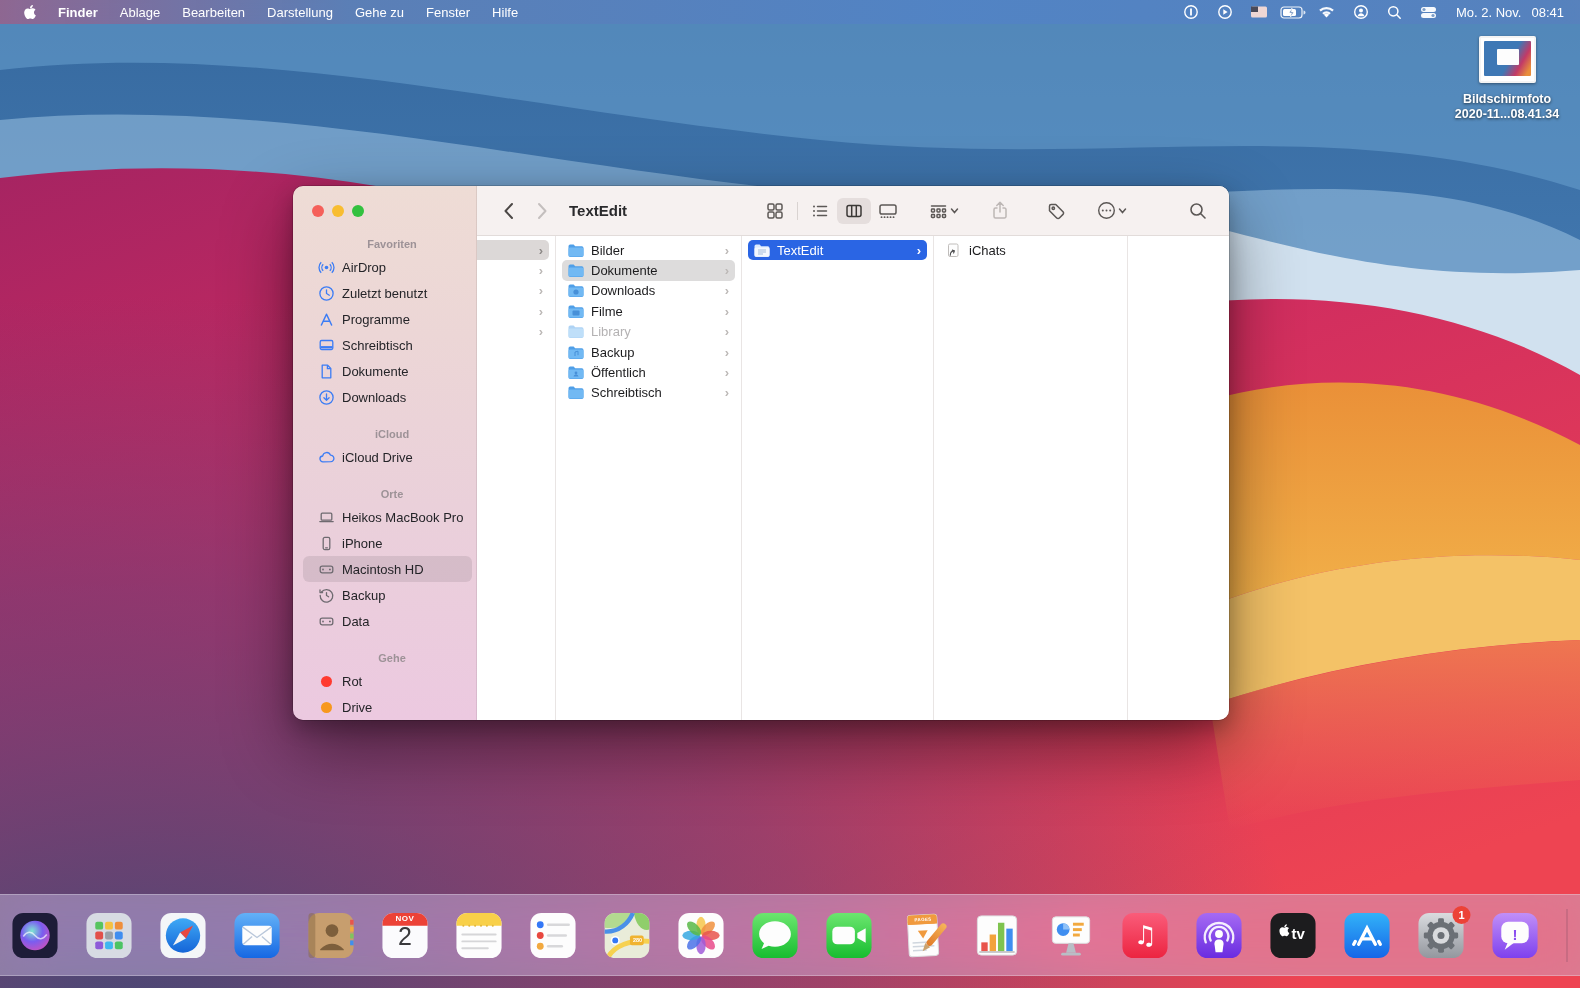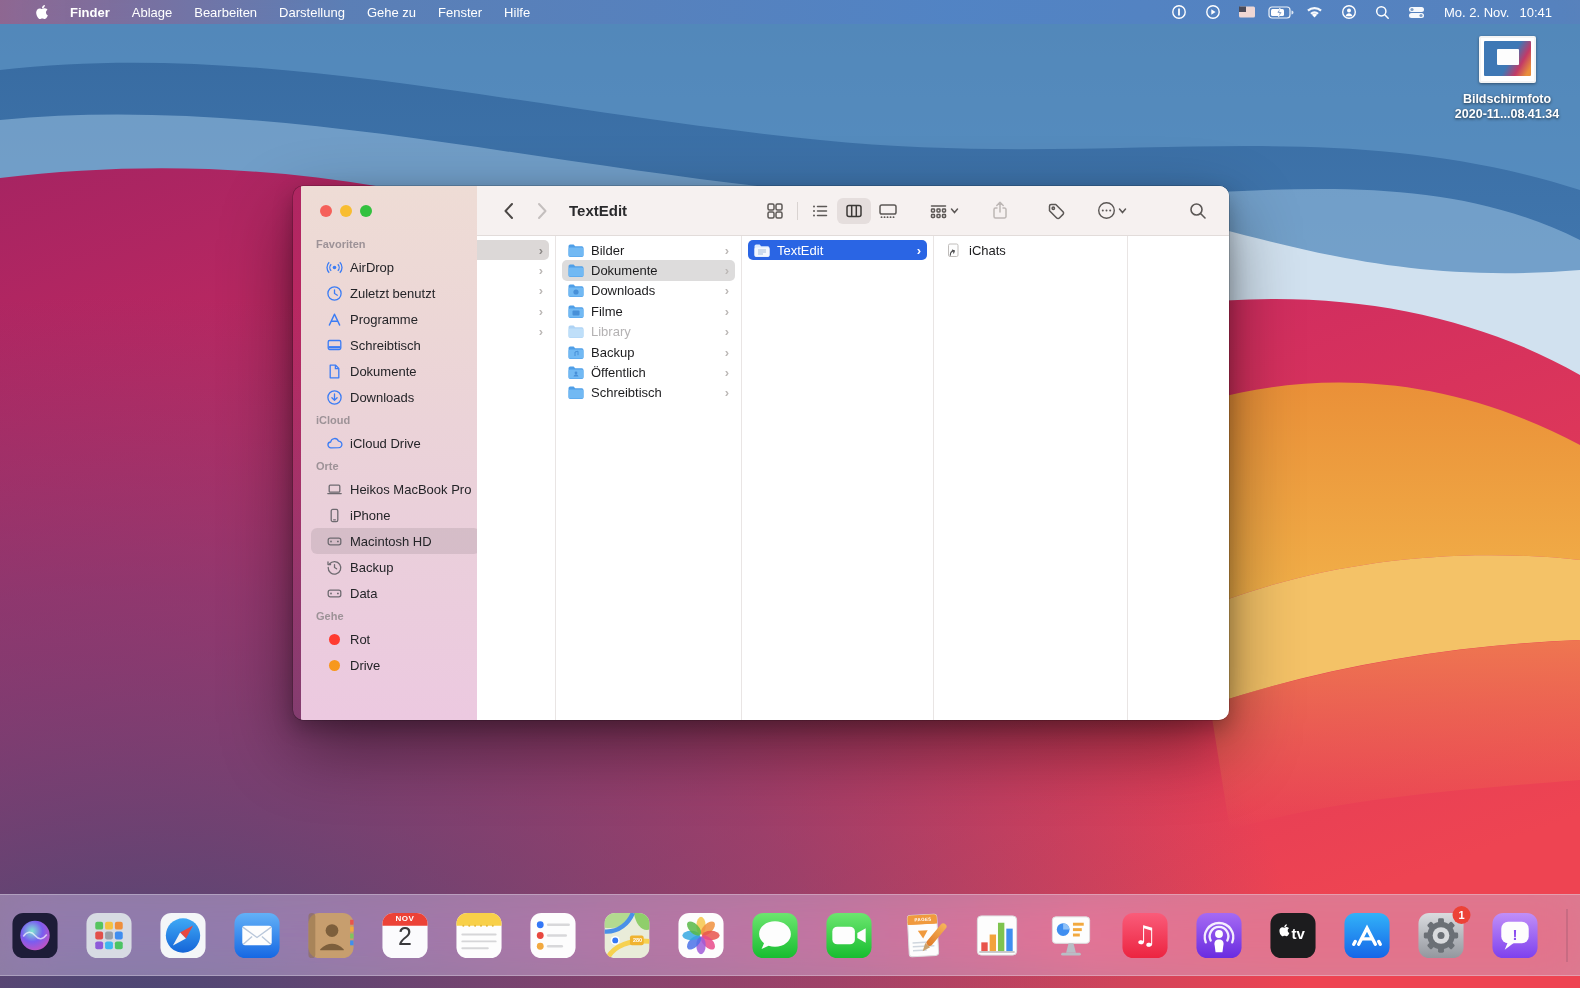--- a/index.html
+++ b/index.html
@@ -4,21 +4,21 @@
 <style>
   * { margin:0; padding:0; box-sizing:border-box; }
   html,body { width:1580px; height:988px; overflow:hidden; }
   body { font-family:"Liberation Sans","DejaVu Sans",sans-serif; position:relative; background:#3e78b5; }
 
   
   #wallpaper { position:absolute; inset:0; z-index:0; }
 
   
   .menubar { position:absolute; top:0; left:0; right:0; height:24px; z-index:40;
-    display:flex; align-items:flex-start; padding:0 28px; color:#fff; font-size:13px;
+    display:flex; align-items:flex-start; padding:0 16px; color:#fff; font-size:13px;
     background:linear-gradient(90deg, rgba(164,92,130,.75), rgba(96,124,178,.78) 22%, rgba(84,130,196,.78) 60%, rgba(90,128,188,.78));
     backdrop-filter:blur(20px) saturate(1.4); }
   .mb-left { display:flex; align-items:center; }
   .mb-item { padding:0 11px; height:24px; display:flex; align-items:center; white-space:nowrap; }
   .mb-item.app-name { font-weight:bold; }
   .mb-apple { padding:0 10px 0 8px; }
   .mb-right { margin-left:auto; display:flex; align-items:center; gap:8px; }
   .mb-status { width:26px; height:24px; display:flex; align-items:center; justify-content:center; }
   .mb-clock { display:flex; gap:10px; padding-left:6px; white-space:nowrap; }
 
@@ -30,29 +30,29 @@
     background:linear-gradient(120deg,#3e78b5 55%,#c23a67 75%,#e88e3c 92%); }
   .di-screen::after { content:""; position:absolute; left:28%; top:22%; width:48%; height:46%; background:#fdfdfd; border-radius:1px; }
   .di-label { margin-top:9px; color:#fff; font-size:12.5px; font-weight:bold; line-height:15px;
     text-shadow:0 1px 3px rgba(0,0,0,.65); }
 
   
   .window { position:absolute; left:293px; top:186px; width:936px; height:534px; z-index:10;
     border-radius:10px; overflow:hidden;
     box-shadow:0 0 0 .5px rgba(0,0,0,.3), 0 28px 70px rgba(0,0,0,.45), 0 8px 20px rgba(0,0,0,.25); }
 
-  .sidebar { position:absolute; left:8px; top:0; bottom:0; width:184px;
+  .sidebar { position:absolute; left:0; top:0; bottom:0; width:184px;
     background:linear-gradient(180deg,#eedcd5 0%,#ecd6d6 28%,#ead0da 60%,#ecc9e0 100%);
-    border-right:1px solid rgba(0,0,0,.08); }
+    border-right:1px solid rgba(0,0,0,.08);text-align:center; }
   .traffic { position:absolute; top:19px; left:19px; display:flex; gap:8px; }
   .tl { width:12px; height:12px; border-radius:50%; }
   .tl.red{ background:#f5605a; } .tl.yellow{ background:#f8bd31; } .tl.green{ background:#33c13f; }
 
   .side-list { position:absolute; top:48px; left:0; right:0; }
-  .side-header { height:20px; line-height:20px; padding-left:15px; font-size:11px; font-weight:bold; color:#9d9297; }
+  .side-header { height:20px; line-height:20px; padding-left:15px; font-size:11px; font-weight:bold; color:#9d9297; margin-top:14px; }
   .side-header:first-child { margin-top:0; }
   .side-item { height:26px; display:flex; align-items:center; gap:7px; padding-left:15px; margin:0 4px 0 10px;
     font-size:13px; color:#242428; border-radius:6px; position:relative; }
   .side-item.selected { background:rgba(0,0,0,.085); }
   .side-icon { width:17px; height:17px; flex:0 0 17px; display:flex; align-items:center; justify-content:center; color:#3b7cf5; }
   .side-icon.gray { color:#6e6a70; }
   .tag-dot { width:11px; height:11px; border-radius:50%; margin:0 3px; }
 
   .main { position:absolute; left:184px; top:0; right:0; bottom:0; background:#fff; display:flex; flex-direction:column; }
   .toolbar { height:50px; flex:0 0 50px; background:#f6f1f0; border-bottom:1px solid #e2dcda;
@@ -213,21 +213,21 @@
     <span class="mb-status">
       <svg width="17" height="13" viewBox="0 0 17 13">
           <rect x="1" y="1" width="15" height="5" rx="2.5" fill="#fff" opacity=".95"></rect>
           <circle cx="4" cy="3.5" r="1.6" fill="#7b9cc6"></circle>
           <rect x="1" y="7" width="15" height="5" rx="2.5" fill="#fff" opacity=".95"></rect>
           <circle cx="13" cy="9.5" r="1.6" fill="#7b9cc6"></circle>
         </svg>
     </span>
     <span class="mb-clock">
       <span>Mo. 2. Nov.</span>
-      <span>10:41</span>
+      <span>08:41</span>
     </span>
   </div>
 </div>
 
 <div class="desktop-icon">
   <div class="di-thumb">
       <div class="di-screen"></div>
     </div>
   <div class="di-label">
     <div>Bildschirmfoto</div>

